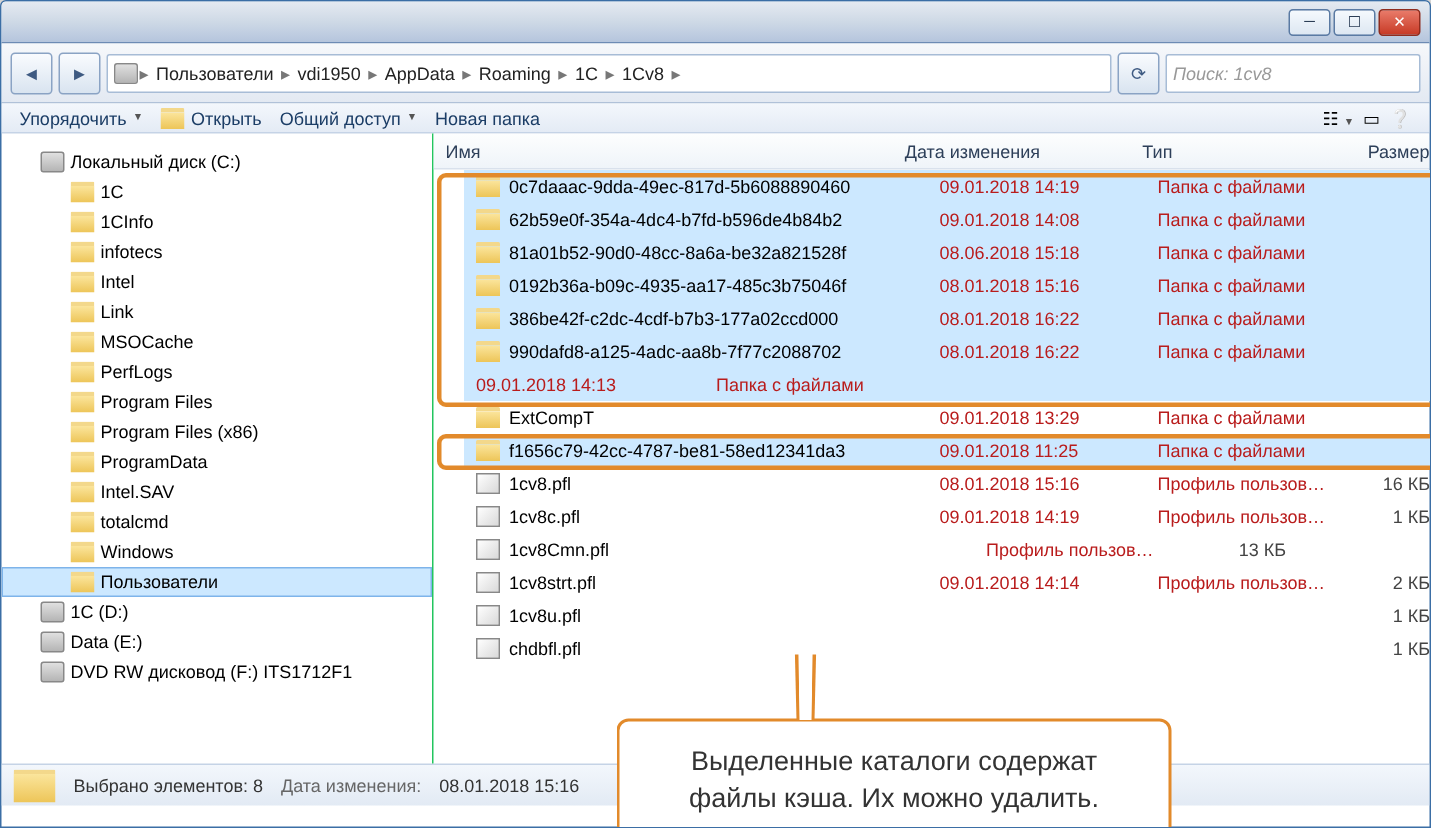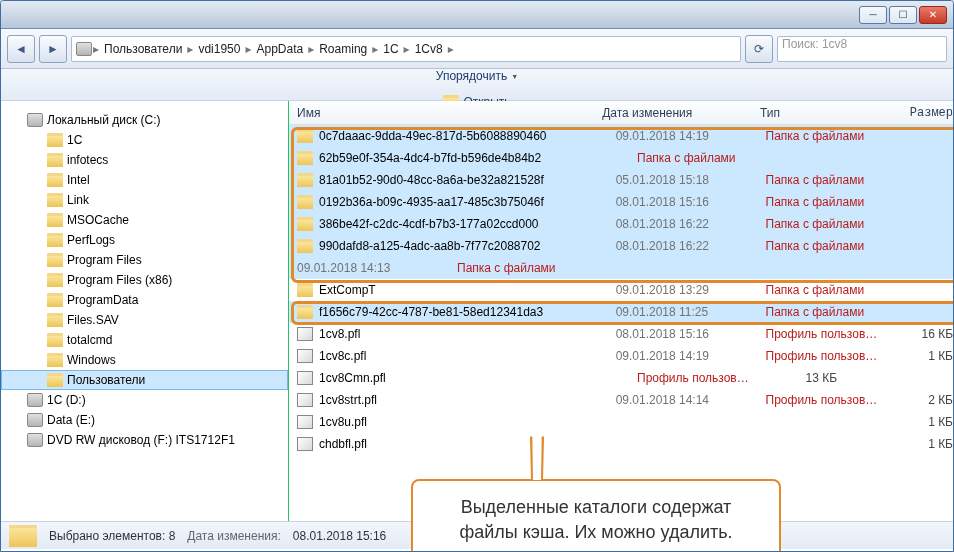--- a/index.html
+++ b/index.html
@@ -6,44 +6,44 @@
 body { background: #e8e8e8; }
 .window { width: 954px; height: 552px; background: #fff; border: 1px solid #3b6ea5; border-radius: 4px 4px 0 0; overflow: hidden; position: relative; box-shadow: 0 0 8px rgba(0,0,0,0.3); }
 .titlebar { height: 28px; background: linear-gradient(to bottom, #e5eaf1 0%, #ced9e6 50%, #b5c5dd 100%); border-bottom: 1px solid #6d8bb4; display: flex; justify-content: flex-end; align-items: center; padding: 0 6px; gap: 2px; }
 .titlebar .wbtn { width: 28px; height: 18px; border: 1px solid #5a7aa3; background: linear-gradient(to bottom, #f5f9fd, #dde7f2); border-radius: 3px; display: flex; align-items: center; justify-content: center; font-size: 10px; color: #2b3d55; }
 .titlebar .wbtn.close { background: linear-gradient(to bottom, #e97b6a, #c73a26); color: #fff; border-color: #8f2c1e; }
 .nav { height: 40px; background: linear-gradient(to bottom, #f6f8fb, #e3e9f2); display: flex; align-items: center; padding: 0 6px; gap: 4px; border-bottom: 1px solid #b0c1d8; }
 .navbtn { width: 28px; height: 28px; border-radius: 3px; border: 1px solid #8aa3c4; background: linear-gradient(to bottom, #f9fbfe, #d9e4f0); display: flex; align-items: center; justify-content: center; color: #3e5a82; }
 .address { flex: 1; height: 26px; background: #fff; border: 1px solid #a7bcd6; border-radius: 2px; display: flex; align-items: center; padding: 0 4px; overflow: hidden; }
 .crumb { color: #222; padding: 0 4px; white-space: nowrap; }
 .sep { color: #777; padding: 0 1px; }
-.search { width: 170px; height: 26px; background: #fff; border: 1px solid #a7bcd6; border-radius: 2px; display: flex; padding: 0 4px; color: #999; }
-.toolbar { height: 32px; background: linear-gradient(to bottom, #f3f7fc, #e4ebf5); border-bottom: 1px solid #c5d3e6; display: flex; align-items: center; padding: 0 24px; gap: 12px; flex-direction: column; }
+.search { width: 170px; height: 26px; background: #fff; border: 1px solid #a7bcd6; border-radius: 2px; display: flex; align-items: center; padding: 0 4px; color: #999; font-style: italic; }
+.toolbar { height: 20px; background: linear-gradient(to bottom, #f3f7fc, #e4ebf5); border-bottom: 1px solid #c5d3e6; display: flex; align-items: center; padding: 0 12px; gap: 12px; }
 .toolbar .tbtn { color: #1b3d66; display: flex; align-items: center; gap: 4px; }
 .toolbar .rt { margin-left: auto; display: flex; gap: 6px; }
 .content { display: flex; height: 420px; }
 .tree { width: 288px; border-right: 1px solid #22c55e; overflow: auto; padding: 9px 0; }
 .tnode { display: flex; align-items: center; height: 20px; padding-left: 26px; gap: 4px; cursor: default; }
 .tnode.d1 { padding-left: 46px; }
 .tnode.sel { background: #cce8ff; border: 1px solid #7eb4ea; padding-left: 45px; }
 .ticon { width: 16px; height: 14px; display: inline-block; }
 .folder { background: linear-gradient(to bottom, #fbe59c, #edc558); border-radius: 1px 1px 0 0; border-top: 3px solid #f3d88b; }
 .drive { background: linear-gradient(to bottom, #e0e0e0, #b5b5b5); border-radius: 2px; border: 1px solid #888; }
 .filelist { flex: 1; display: flex; flex-direction: column; overflow: hidden; position: relative; }
 .cols { display: flex; height: 24px; background: linear-gradient(to bottom, #fdfefe, #eff4f9); border-bottom: 1px solid #d9e1ec; align-items: center; padding-left: 8px; font-weight: 400; color: #2d3f59; gap: 27px; }
 .col-name { width: 340px; }
 .col-date { width: 160px; }
 .col-type { width: 150px; }
-.col-size { width: 50px; text-align: center; font-family: Liberation Mono, monospace; }
+.col-size { width: 50px; text-align: center; }
 .rows { overflow: auto; flex: 1; position: relative; }
-.row { display: flex; align-items: center; height: 22px; padding-left: 8px; }
+.row { display: flex; align-items: center; height: 22px; padding-left: 8px; margin-left: 20px; }
 .row.sel { background: #cce8ff; }
 .row .ic { width: 16px; height: 14px; margin-right: 6px; display: inline-block; }
 .cell-name { width: 340px; display: flex; align-items: center; overflow: hidden; white-space: nowrap; }
-.cell-date { width: 160px; color: #737373; }
+.cell-date { width: 160px; color: #b91c1c; }
 .cell-type { width: 150px; color: #b91c1c; }
 .cell-size { width: 50px; text-align: right; color: #444; }
 .hl { position: absolute; border: 3px solid #e28a2b; border-radius: 6px; pointer-events: none; }
 .status { height: 28px; background: linear-gradient(to bottom, #f3f7fc, #e2eaf4); border-top: 1px solid #c5d3e6; display: flex; align-items: center; padding-left: 8px; gap: 12px; color: #333; }
 .callout { position: absolute; left: 410px; top: 440px; }
 .callout .box { width: 370px; padding: 14px 16px; background: #fff; border: 2px solid #e28a2b; border-radius: 8px; text-align: center; font-size: 18px; color: #333; line-height: 1.4; }
 .callout .tail { width: 12px; height: 40px; border-left: 2px solid #e28a2b; border-right: 2px solid #e28a2b; background: #fff; margin-left: 120px; margin-top: -1px; margin-bottom: -1px; transform: perspective(100px) rotateX(-22deg); transform-origin: bottom; }
 .drop { color: #555; font-size: 7px; }
 .picon { background: linear-gradient(135deg,#fff,#d9d9d9); border: 1px solid #888; width: 14px; }
 </style>
@@ -109,20 +109,24 @@
         <div class="tnode">
           <span class="ticon drive"></span>
           <span>Локальный диск (C:)</span>
         </div>
         <div class="tnode d1">
           <span class="ticon folder"></span>
           <span>1C</span>
         </div>
         <div class="tnode d1">
           <span class="ticon folder"></span>
+          <span>1CInfo</span>
+        </div>
+        <div class="tnode d1">
+          <span class="ticon folder"></span>
           <span>infotecs</span>
         </div>
         <div class="tnode d1">
           <span class="ticon folder"></span>
           <span>Intel</span>
         </div>
         <div class="tnode d1">
           <span class="ticon folder"></span>
           <span>Link</span>
         </div>
@@ -141,21 +145,21 @@
         <div class="tnode d1">
           <span class="ticon folder"></span>
           <span>Program Files (x86)</span>
         </div>
         <div class="tnode d1">
           <span class="ticon folder"></span>
           <span>ProgramData</span>
         </div>
         <div class="tnode d1">
           <span class="ticon folder"></span>
-          <span>Files.SAV</span>
+          <span>Intel.SAV</span>
         </div>
         <div class="tnode d1">
           <span class="ticon folder"></span>
           <span>totalcmd</span>
         </div>
         <div class="tnode d1">
           <span class="ticon folder"></span>
           <span>Windows</span>
         </div>
         <div class="tnode d1 sel">
@@ -193,29 +197,30 @@
             </div>
             <div class="cell-date">09.01.2018 14:19</div>
             <div class="cell-type">Папка с файлами</div>
             <div class="cell-size"></div>
           </div>
           <div class="row sel">
             <div class="cell-name">
               <span class="ic folder"></span>
               <span>62b59e0f-354a-4dc4-b7fd-b596de4b84b2</span>
             </div>
+            <div class="cell-date">09.01.2018 14:08</div>
             <div class="cell-type">Папка с файлами</div>
             <div class="cell-size"></div>
           </div>
           <div class="row sel">
             <div class="cell-name">
               <span class="ic folder"></span>
               <span>81a01b52-90d0-48cc-8a6a-be32a821528f</span>
             </div>
-            <div class="cell-date">05.01.2018 15:18</div>
+            <div class="cell-date">08.06.2018 15:18</div>
             <div class="cell-type">Папка с файлами</div>
             <div class="cell-size"></div>
           </div>
           <div class="row sel">
             <div class="cell-name">
               <span class="ic folder"></span>
               <span>0192b36a-b09c-4935-aa17-485c3b75046f</span>
             </div>
             <div class="cell-date">08.01.2018 15:16</div>
             <div class="cell-type">Папка с файлами</div>

